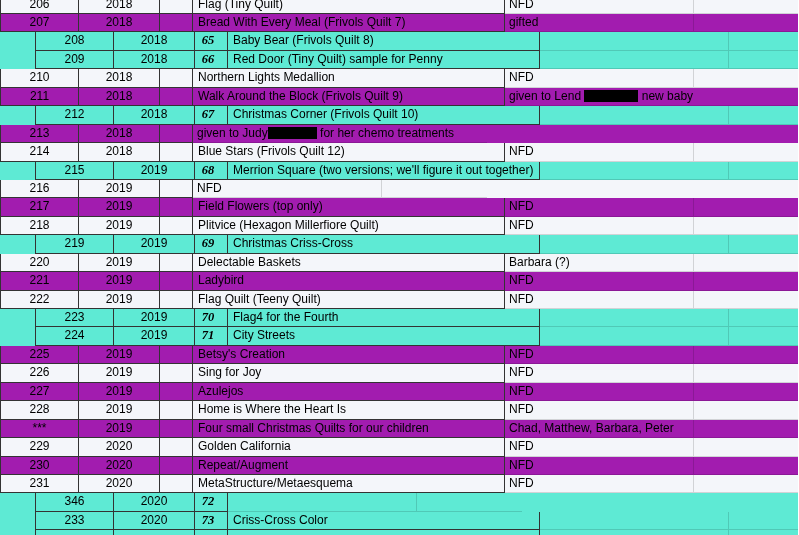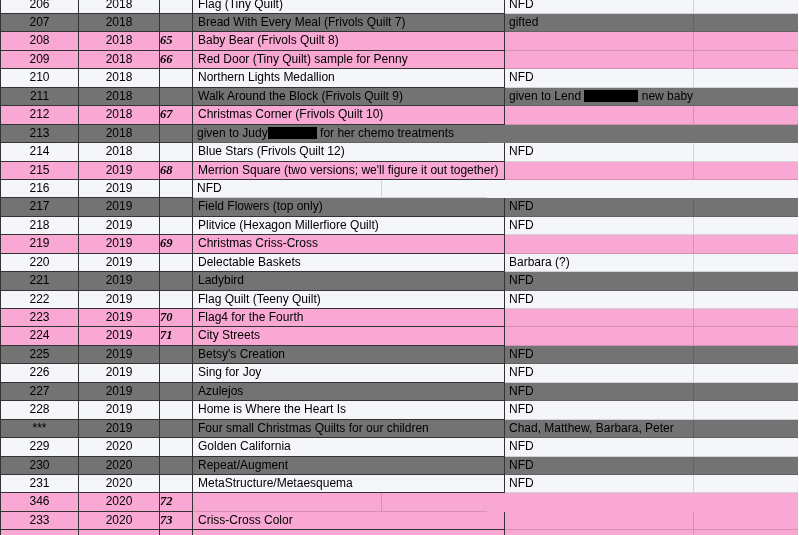--- a/index.html
+++ b/index.html
@@ -14,24 +14,24 @@
     height: 535px;
     overflow: hidden;
     background: #ffffff;
   }
   .rows {
     margin-top: -4.45px;
   }
   .row {
     display: flex;
     height: 18.45px;
-    background: #737373;
+    background: #a21caf;
   }
   .row.band { background: #f4f6fa; }
-  .row.hl   { background: #f9a8d4; }
+  .row.hl   { background: #5eead4; padding-left: 35px; }
   .cell {
     box-sizing: border-box;
     flex: 0 0 auto;
     overflow: hidden;
     white-space: nowrap;
     font-size: 12px;
     line-height: 17.4px;
     color: #000000;
   }
   .c-num {
@@ -42,21 +42,21 @@
     border-bottom: 1px solid #333333;
   }
   .c-year {
     width: 81px;
     text-align: center;
     border-right: 1px solid #333333;
     border-bottom: 1px solid #333333;
   }
   .c-serial {
     width: 33px;
-    text-align: left;
+    text-align: center;
     padding-right: 6px;
     font-family: "Liberation Serif", serif;
     font-style: italic;
     font-weight: bold;
     font-size: 12.5px;
     border-right: 1px solid #333333;
     border-bottom: 1px solid #333333;
   }
   .c-name {
     width: 312px;

